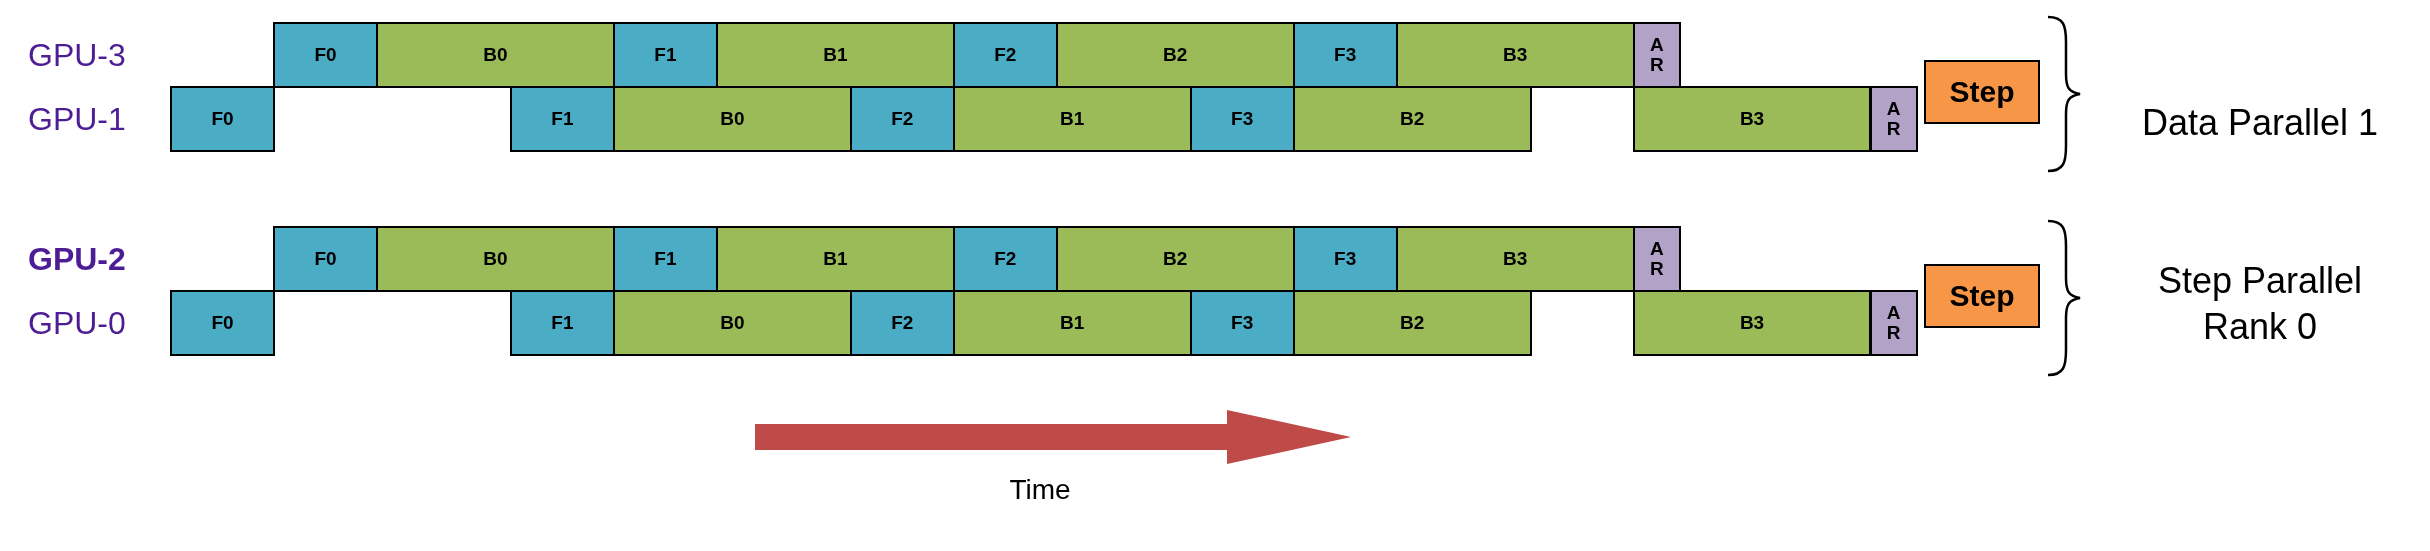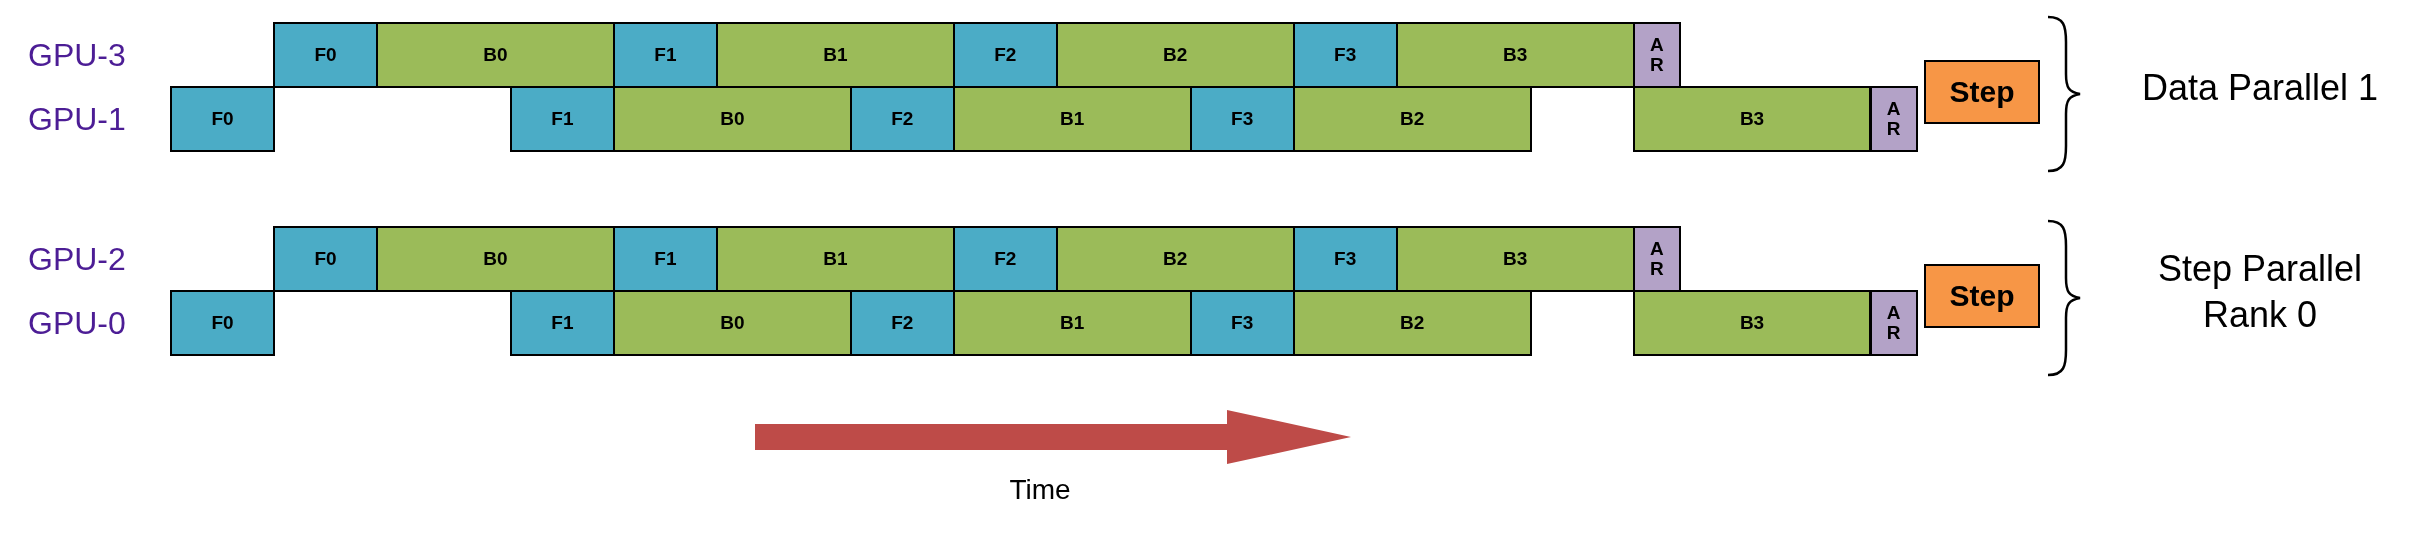--- a/index.html
+++ b/index.html
@@ -51,21 +51,21 @@
     z-index: 2;
   }
   .brace { position: absolute; }
   .group-label {
     position: absolute;
     left: 2094px;
     width: 332px;
     height: 116px;
     display: flex;
     flex-direction: column;
-    justify-content: center;
+    justify-content: flex-end;
     text-align: center;
     font-size: 36px;
     line-height: 46px;
     white-space: nowrap;
   }
   #time-arrow { position: absolute; left: 755px; top: 408px; }
   #time-arrow polygon { fill: var(--arrow); }
   .time-label {
     position: absolute;
     left: 940px;
@@ -111,21 +111,21 @@
         <div>A</div>
         <div>R</div>
       </div>
       <div class="block step-block" style="left: 1924px; top: 60px;">Step</div>
       <svg viewBox="0 0 40 160" width="40" height="160" class="brace" style="left: 2044px; top: 14px;">
         <path d="M 4 3 C 20 3 22 12 22 28 L 22 60 C 22 74 25 78 36 80 C 25 82 22 86 22 100 L 22 132 C 22 148 20 157 4 157" fill="none" stroke="#000" stroke-width="2.5"></path>
       </svg>
       <div class="group-label" style="top: 30px;">
         <div>Data Parallel 1</div>
       </div>
-      <div class="gpu-label" style="top: 226px;">GPU-2</div>
+      <div class="gpu-label" style="top: 226px; font-weight: bold;">GPU-2</div>
       <div class="block forward" style="left: 273px; width: 105px; top: 226px;">F0</div>
       <div class="block backward" style="left: 376px; width: 238.9px; top: 226px;">B0</div>
       <div class="block forward" style="left: 612.9px; width: 105px; top: 226px;">F1</div>
       <div class="block backward" style="left: 715.9px; width: 238.9px; top: 226px;">B1</div>
       <div class="block forward" style="left: 952.8px; width: 105px; top: 226px;">F2</div>
       <div class="block backward" style="left: 1055.8px; width: 238.9px; top: 226px;">B2</div>
       <div class="block forward" style="left: 1292.7px; width: 105px; top: 226px;">F3</div>
       <div class="block backward" style="left: 1395.7px; width: 238.9px; top: 226px;">B3</div>
       <div class="block allreduce" style="left: 1632.6px; width: 48.35px; top: 226px;">
         <div>A</div>

